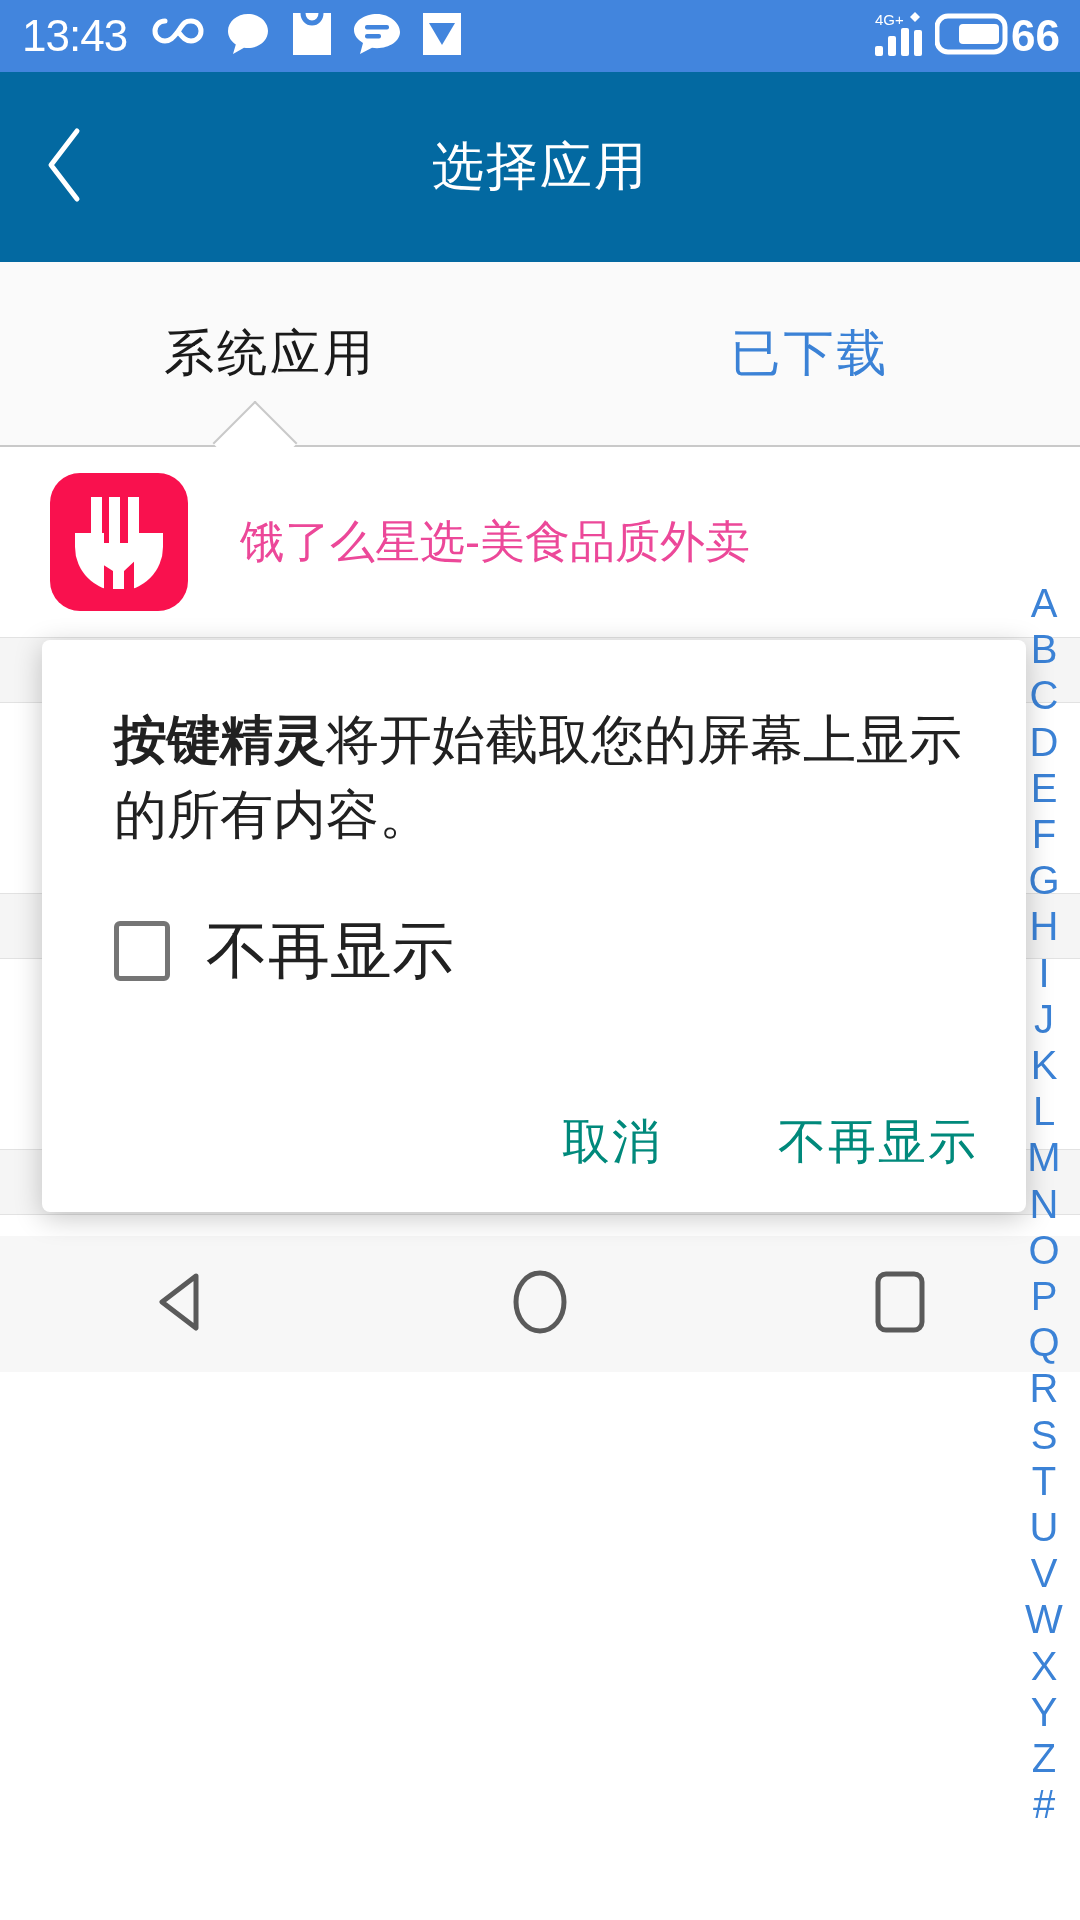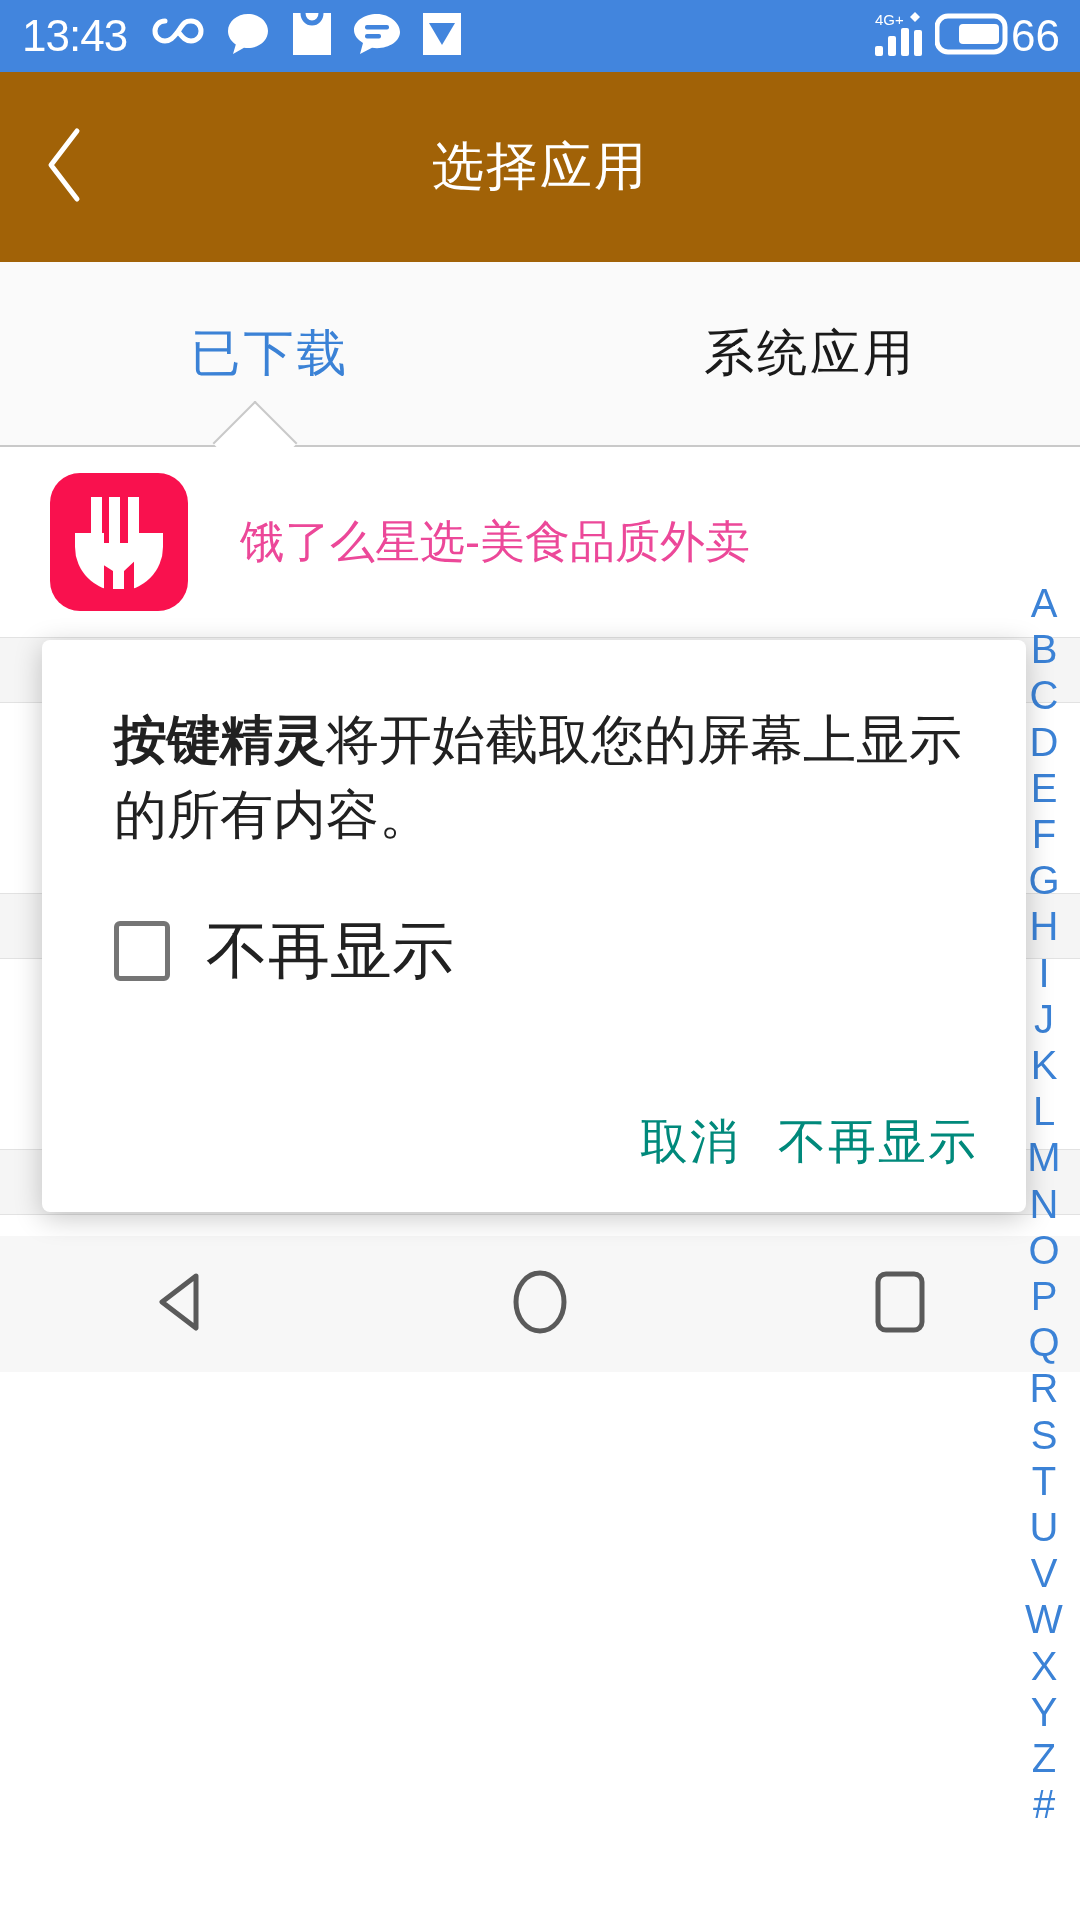--- a/index.html
+++ b/index.html
@@ -13,26 +13,26 @@
   
   .statusbar {
     position:absolute; top:0; left:0; width:1080px; height:72px;
     background:#4285dd; color:#ffffff;
     display:flex; align-items:center;
   }
   .sb-time { font-size:44px; font-weight:400; margin-left:22px; letter-spacing:-1px; line-height:1; }
   .sb-left-icons { display:flex; align-items:center; gap:20px; margin-left:24px; }
   .sb-spacer { flex:1; }
   .sb-right { display:flex; align-items:center; gap:2px; margin-right:20px; }
-  .sb-batt-num { font-size:44px; font-weight:400; line-height:1; }
+  .sb-batt-num { font-size:44px; font-weight:700; line-height:1; }
 
   
   .appbar {
     position:absolute; top:72px; left:0; width:1080px; height:190px;
-    background:#a16207; display:flex; align-items:center;
+    background:#0369a1; display:flex; align-items:center;
   }
   .back-btn {
     width:130px; height:190px; display:flex; align-items:center; justify-content:center;
   }
   .appbar-title {
     position:absolute; left:0; width:1080px; text-align:center;
     color:#ffffff; font-size:52px; font-weight:400; letter-spacing:2px;
   }
 
   
@@ -167,21 +167,21 @@
   .dlg-check {
     display:flex; align-items:center; margin:56px 0 0 72px;
   }
   .dlg-box {
     width:56px; height:60px; border:5px solid #757575; border-radius:6px; background:#fff;
     flex:none;
   }
   .dlg-check-label { margin-left:36px; font-size:62px; color:#212121; }
   .dlg-actions {
     position:absolute; right:48px; bottom:38px;
-    display:flex; align-items:center; gap:38px;margin-left:35px;
+    display:flex; align-items:center; gap:116px;margin-left:35px;
   }
   .dlg-btn { color:#00897b; font-size:48px; letter-spacing:2px; }
 
   
   .navbar {
     position:absolute; bottom:0; left:0; width:1080px; height:136px;
     background:#f7f7f7; display:flex; align-items:center; justify-content:space-around;
   }
   .navbtn { width:200px; height:136px; display:flex; align-items:center; justify-content:center; }
 </style>
@@ -250,22 +250,22 @@
     <div class="back-btn">
       <span>
         <svg width="44" height="76" viewBox="0 0 44 76">
             <path d="M34 4L8 38l26 34" fill="none" stroke="#fff" stroke-width="5" stroke-linecap="round" stroke-linejoin="round"></path>
           </svg>
       </span>
     </div>
   </div>
 
   <div class="tabbar">
+    <div class="tab inactive">系统应用</div>
     <div class="tab active">已下载</div>
-    <div class="tab inactive">系统应用</div>
     <div class="tab-notch">
         <i></i>
       </div>
   </div>
 
   <div class="listwrap">
 
     <div class="app-row">
       <div class="app-icon ico-eleme">
         <span class="bowl"></span>

